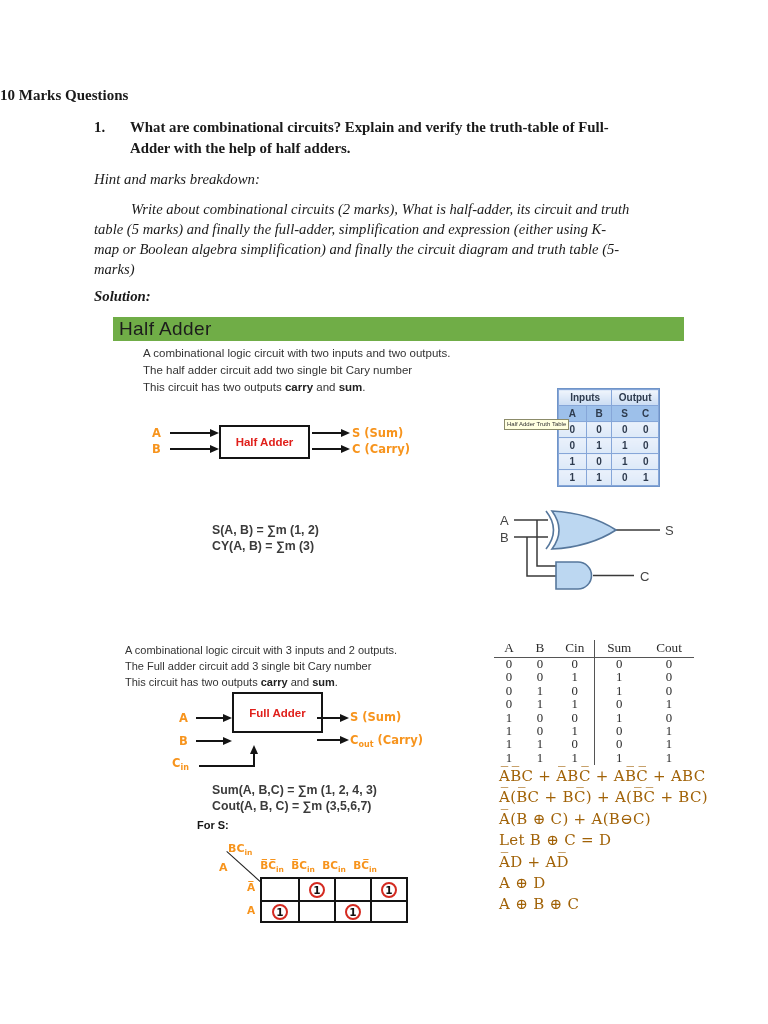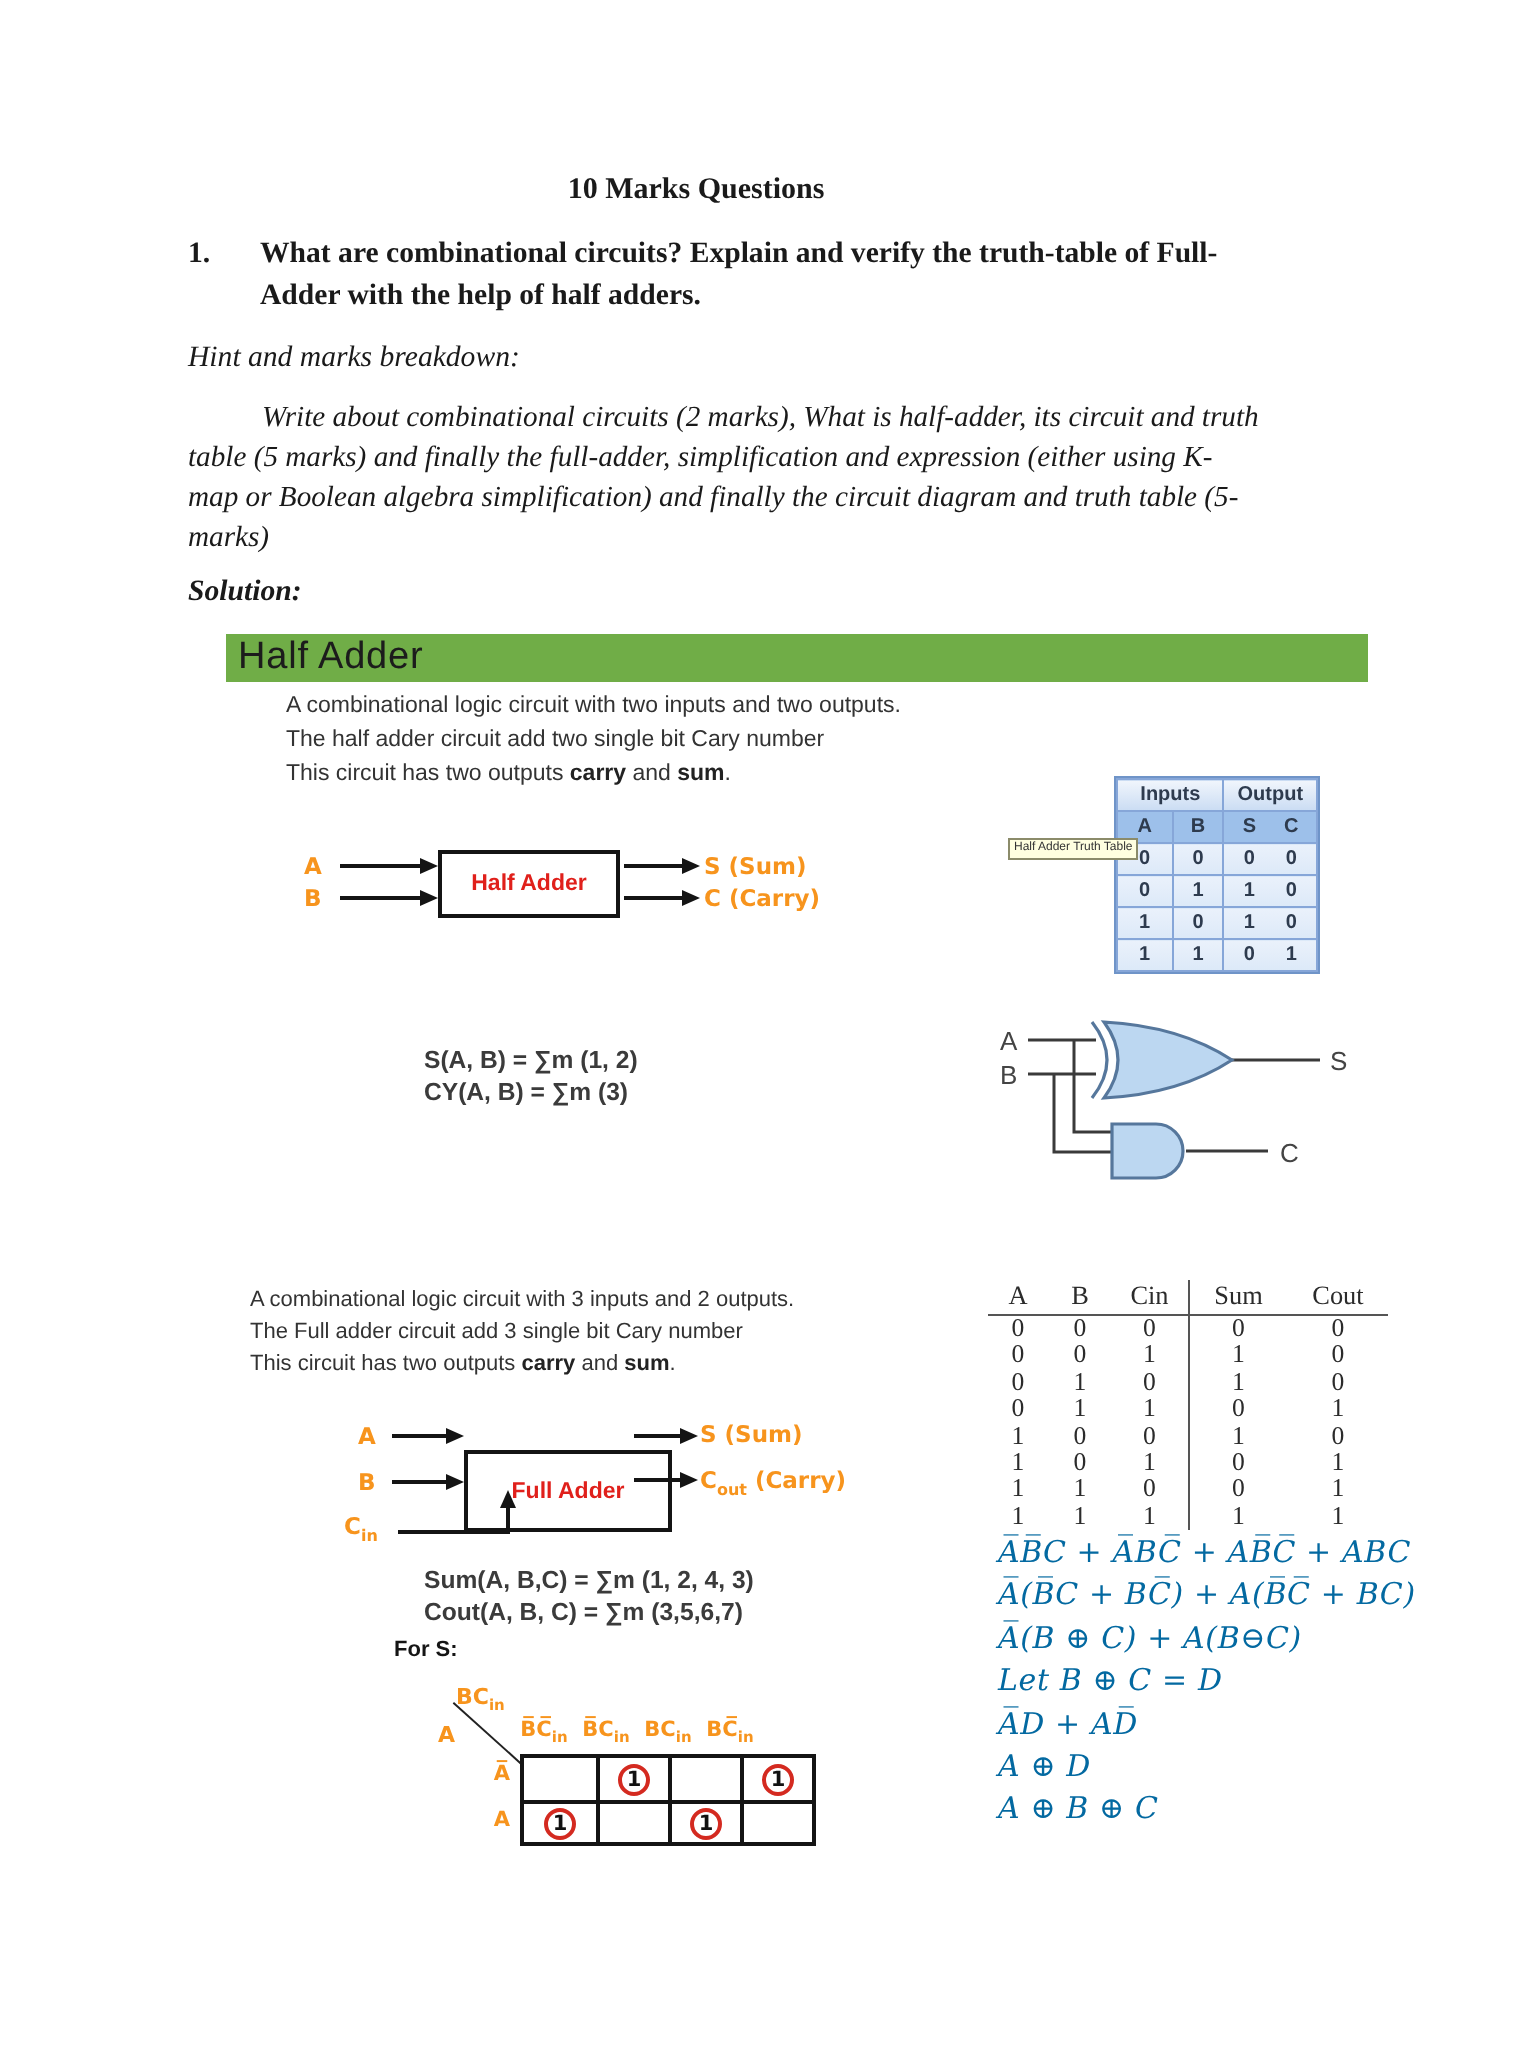--- a/index.html
+++ b/index.html
@@ -8,21 +8,21 @@
     --accent-red:#E0201B;
     --table-blue-head:#9DC0EA;
     --table-blue-light:#DCE9F8;
   }
   *{margin:0;padding:0;box-sizing:border-box}
   html,body{background:#e9e9e9}
   .page{position:relative;width:768px;height:1024px;background:#ffffff;margin:0 auto;overflow:hidden;
         font-family:"Liberation Serif",serif;color:#1a1a1a}
 
   
-  .doc-title{position:absolute;left:0;top:87px;width:696px;text-align:center;
+  .doc-title{position:absolute;left:0;top:87px;width:696px;
              font-weight:bold;font-size:15px}
   .question{position:absolute;left:94px;top:117px;width:586px;
             font-weight:bold;font-size:14.8px;line-height:20.5px}
   .qnum{position:absolute;left:0;top:0}
   .qtext{display:block;margin-left:36px}
   .hint-head{position:absolute;left:94px;top:171px;font-style:italic;font-size:14.8px}
   .hint{position:absolute;left:94px;top:199px;width:575px;font-style:italic;
         font-size:14.6px;line-height:20px}
   .hint div:first-of-type{text-indent:37px}
   .solution-head{position:absolute;left:94px;top:288px;font-weight:bold;font-style:italic;font-size:14.8px}
@@ -117,21 +117,21 @@
   .kmap-cell{border-left:2px solid #141414;border-top:2px solid #141414;
              display:flex;align-items:center;justify-content:center}
   .kmap-cell:nth-child(-n+4){border-top:none}
   .kmap-cell:nth-child(4n+1){border-left:none}
   .kmap-one:not(:empty){width:16px;height:16px;border:2px solid #d42a20;border-radius:50%;
              display:flex;align-items:center;justify-content:center;
              font-weight:bold;font-size:10.5px;color:#111}
 
   
   .derivation{position:absolute;left:499px;top:766px;font-family:"DejaVu Serif","Liberation Serif",serif;
-              font-style:italic;font-size:15px;line-height:21.4px;color:#0369a1;letter-spacing:.3px}
+              font-size:15px;line-height:21.4px;color:#a16207;letter-spacing:.3px}
 </style>
 </head>
 <body>
 
 <div class="page">
 
   <div class="doc-title">10 Marks Questions</div>
 
   <div class="question">
     <span class="qnum">1.</span>
@@ -328,21 +328,21 @@
         </tr>
       </tbody>
   </table>
 
   <span class="io-label" style="left:179px;top:711px">A</span>
   <div class="hline" style="left:196px;top:717px;width:28px"></div>
   <div class="ah-r" style="left:223px;top:714px"></div>
   <span class="io-label" style="left:179px;top:734px">B</span>
   <div class="hline" style="left:196px;top:740px;width:28px"></div>
   <div class="ah-r" style="left:223px;top:737px"></div>
-  <div class="blockbox" style="left:232px;top:725px;width:104px;height:41px">
+  <div class="blockbox" style="left:232px;top:692px;width:91px;height:41px">
     <span class="box-label">Full Adder</span>
   </div>
   <div class="hline" style="left:317px;top:717px;width:24px"></div>
   <div class="ah-r" style="left:340px;top:714px"></div>
   <span class="io-label" style="left:350px;top:710px">S (Sum)</span>
   <div class="hline" style="left:317px;top:739px;width:24px"></div>
   <div class="ah-r" style="left:340px;top:736px"></div>
   <span class="io-label" style="left:350px;top:733px"><span>C</span><sub>out</sub><span> (Carry)</span></span>
   <span class="io-label" style="left:172px;top:756px"><span>C</span><sub>in</sub></span>
   <div class="hline" style="left:199px;top:765px;width:56px"></div>

